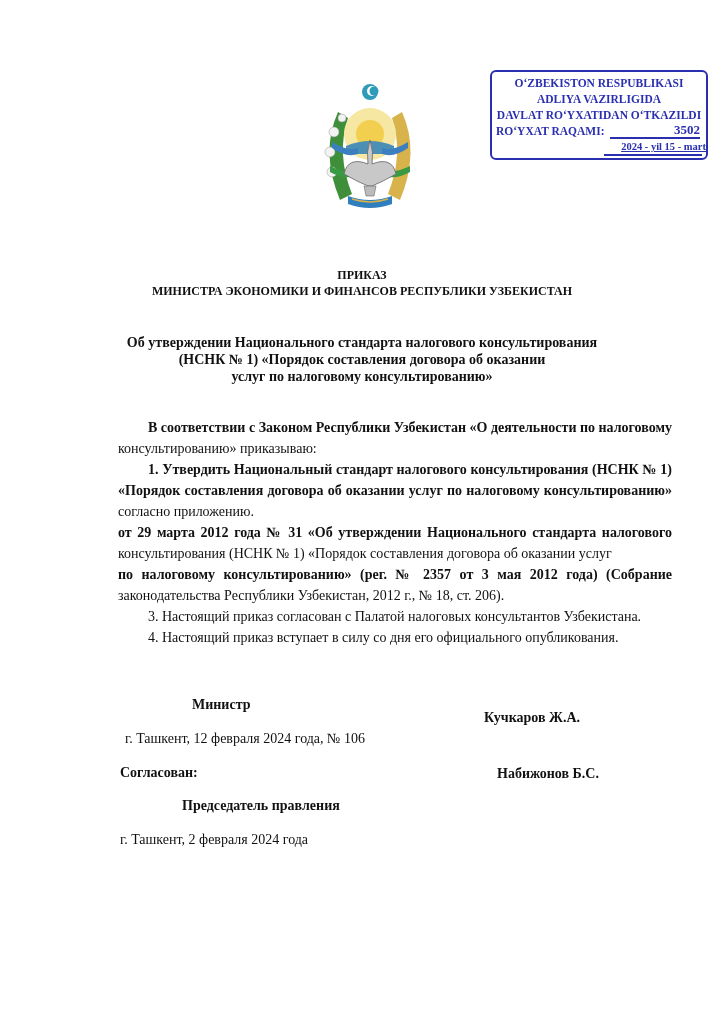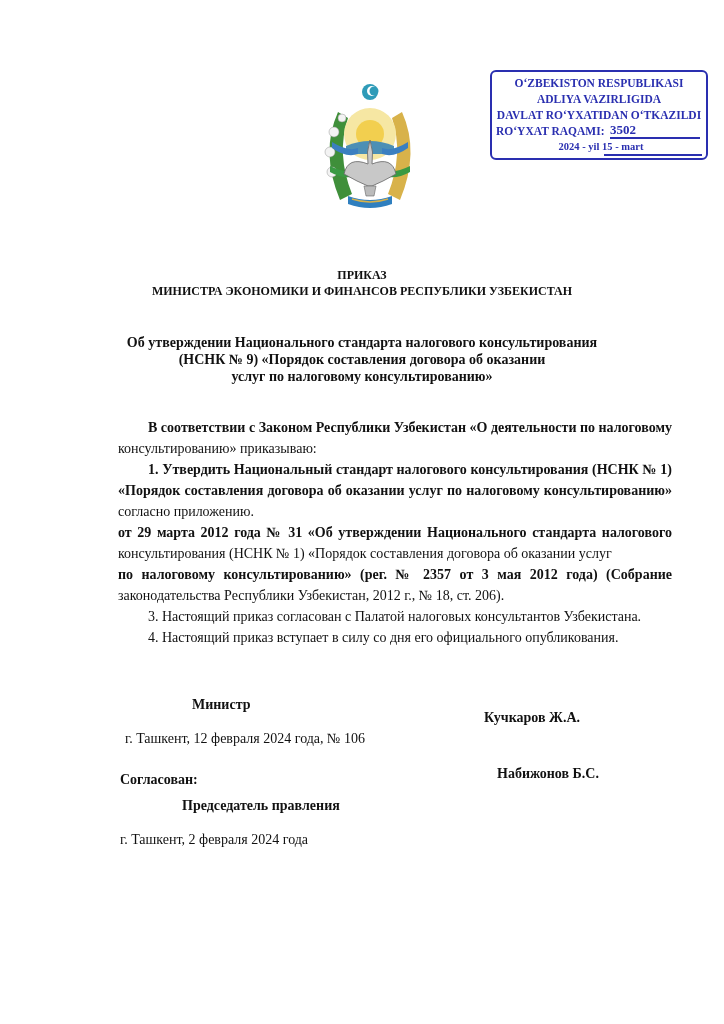--- a/index.html
+++ b/index.html
@@ -6,23 +6,23 @@
   body { width: 724px; height: 1024px; position: relative; overflow: hidden;
          font-family: "Liberation Serif", "DejaVu Serif", serif; color: #111; }
   .stamp { position: absolute; left: 490px; top: 70px; width: 214px; height: 86px;
            border: 2px solid #2a2fb0; border-radius: 6px; color: #2a2fb0;
            font-family: "Liberation Serif", serif; font-weight: bold; font-size: 11.5px; }
   .stamp .ln { position: absolute; left: 0; right: 0; text-align: center; line-height: 14px; white-space: nowrap; }
   .stamp .l1 { top: 4px; }
   .stamp .l2 { top: 20px; }
   .stamp .l3 { top: 36px; }
   .stamp .l4 { top: 52px; text-align: left; left: 4px; }
-  .stamp .num { position: absolute; left: 118px; top: 50px; width: 90px; text-align: left; font-size: 13px;
+  .stamp .num { position: absolute; left: 118px; top: 50px; width: 90px; text-align: right; font-size: 13px;
                 border-bottom: 2px solid #2a2fb0; line-height: 15px; }
-  .stamp .l5 { top: 68px; text-align: center; left: 4px; font-size: 10.5px; }
+  .stamp .l5 { top: 68px; text-align: right; left: 4px; text-decoration: underline; font-size: 10.5px; }
   .stamp .dateline { position: absolute; left: 112px; right: 4px; top: 82px; border-bottom: 2px solid #2a2fb0; }
 
   .emblem { position: absolute; left: 318px; top: 82px; width: 104px; height: 132px; }
 
   .title { position: absolute; left: 0; right: 0; text-align: center; font-weight: bold; font-size: 12px; }
   .t1 { top: 268px; }
   .t2 { top: 284px; }
   .subtitle { position: absolute; left: 0; right: 0; top: 334px; text-align: center; font-weight: bold; font-size: 14px; line-height: 17px; }
   .body { position: absolute; left: 118px; width: 554px; top: 417px; font-size: 14px; line-height: 21px; }
   .body p { margin: 0; text-align: justify; text-align-last: left; }
@@ -73,37 +73,37 @@
 
   <path d="M30 114 Q52 122 74 114 L74 122 Q52 130 30 122 Z" fill="#2f7fbf"></path>
   <path d="M34 117 Q52 123 70 117" fill="none" stroke="#d8b24a" stroke-width="1.5"></path>
 </svg>
 
 <div class="title t1 b">ПРИКАЗ</div>
 <div class="title t2 b">МИНИСТРА ЭКОНОМИКИ И ФИНАНСОВ РЕСПУБЛИКИ УЗБЕКИСТАН</div>
 
 <div class="subtitle">
   <div>Об утверждении Национального стандарта налогового консультирования</div>
-  <div>(НСНК № 9) «Порядок составления договора об оказании</div>
+  <div>(НСНК № 1) «Порядок составления договора об оказании</div>
   <div>услуг по налоговому консультированию»</div>
 </div>
 
 <div class="body" style="left:118px; width:554px;">
   <p class="ind just-last">В соответствии с Законом Республики Узбекистан «О деятельности по налоговому</p>
   <p>консультированию» приказываю:</p>
   <p class="ind just-last">1. Утвердить Национальный стандарт налогового консультирования (НСНК № 1)</p>
   <p class="just-last">«Порядок составления договора об оказании услуг по налоговому консультированию»</p>
   <p>согласно приложению.</p>
   <p class="just-last">от 29 марта 2012 года № 31 «Об утверждении Национального стандарта налогового</p>
   <p>консультирования (НСНК № 1) «Порядок составления договора об оказании услуг</p>
   <p class="just-last">по налоговому консультированию» (рег. № 2357 от 3 мая 2012 года) (Собрание</p>
   <p>законодательства Республики Узбекистан, 2012 г., № 18, ст. 206).</p>
   <p class="ind">3. Настоящий приказ согласован с Палатой налоговых консультантов Узбекистана.</p>
   <p class="ind">4. Настоящий приказ вступает в силу со дня его официального опубликования.</p>
 </div>
 
 <div class="sig b" style="left:185px; top:697px;margin-left:7px;">Министр</div>
 <div class="sig b" style="left:484px; top:697px;margin-top:13px;">Кучкаров Ж.А.</div>
 <div class="sig" style="left:125px; top:731px;">г. Ташкент, 12 февраля 2024 года, № 106</div>
-<div class="sig b" style="left:120px; top:765px;margin-top:7px;">Согласован:</div>
+<div class="sig b" style="left:120px; top:765px;">Согласован:</div>
 <div class="sig b" style="left:182px; top:798px;">Председатель  правления</div>
 <div class="sig b" style="left:497px; top:766px;">Набижонов Б.С.</div>
 <div class="sig" style="left:120px; top:832px;">г. Ташкент, 2 февраля 2024 года</div>
 
 </body></html>

